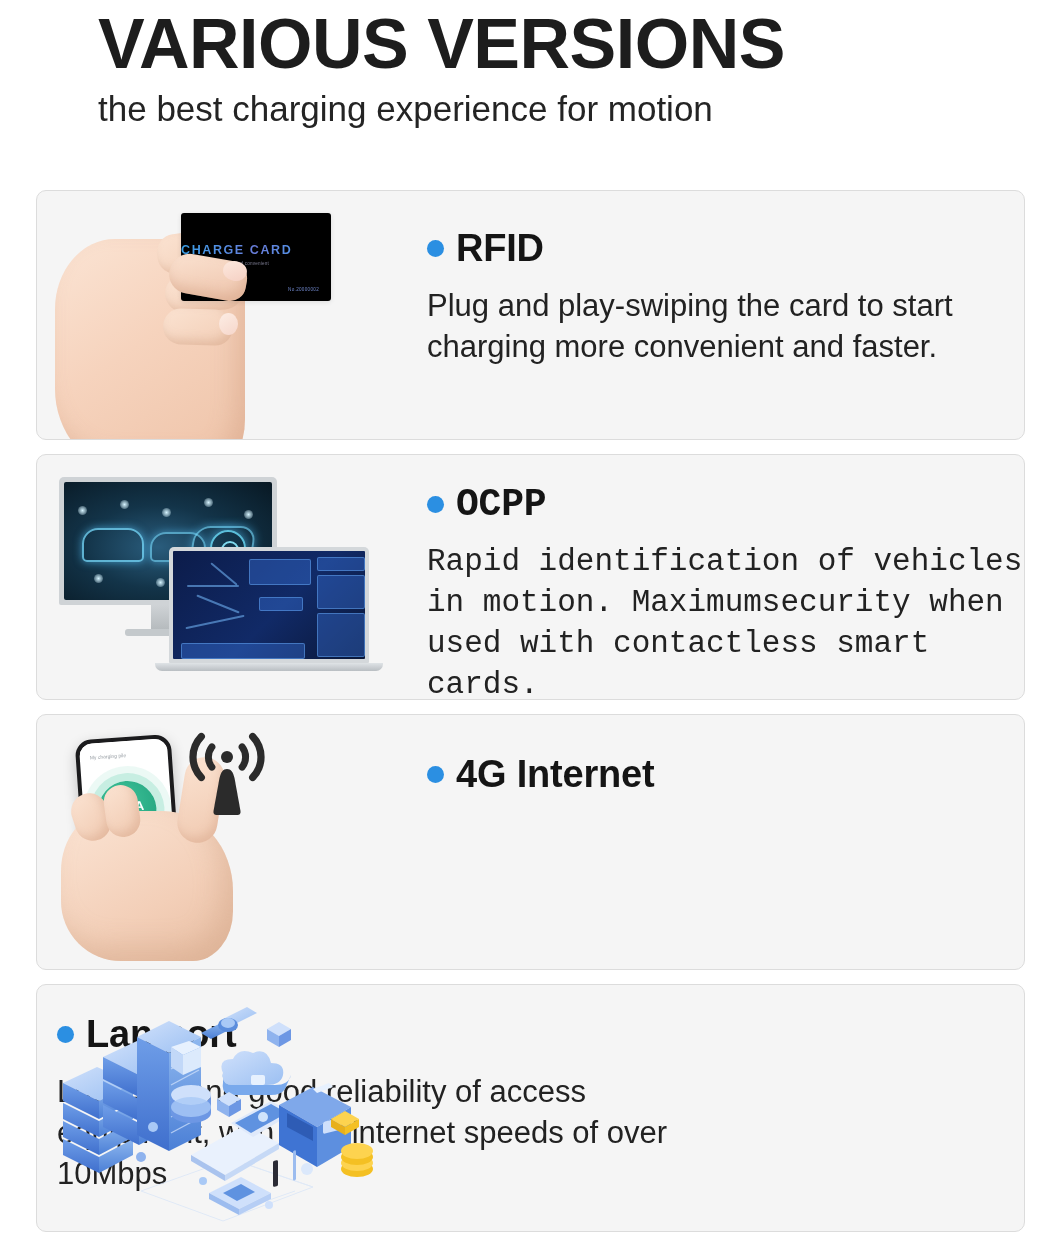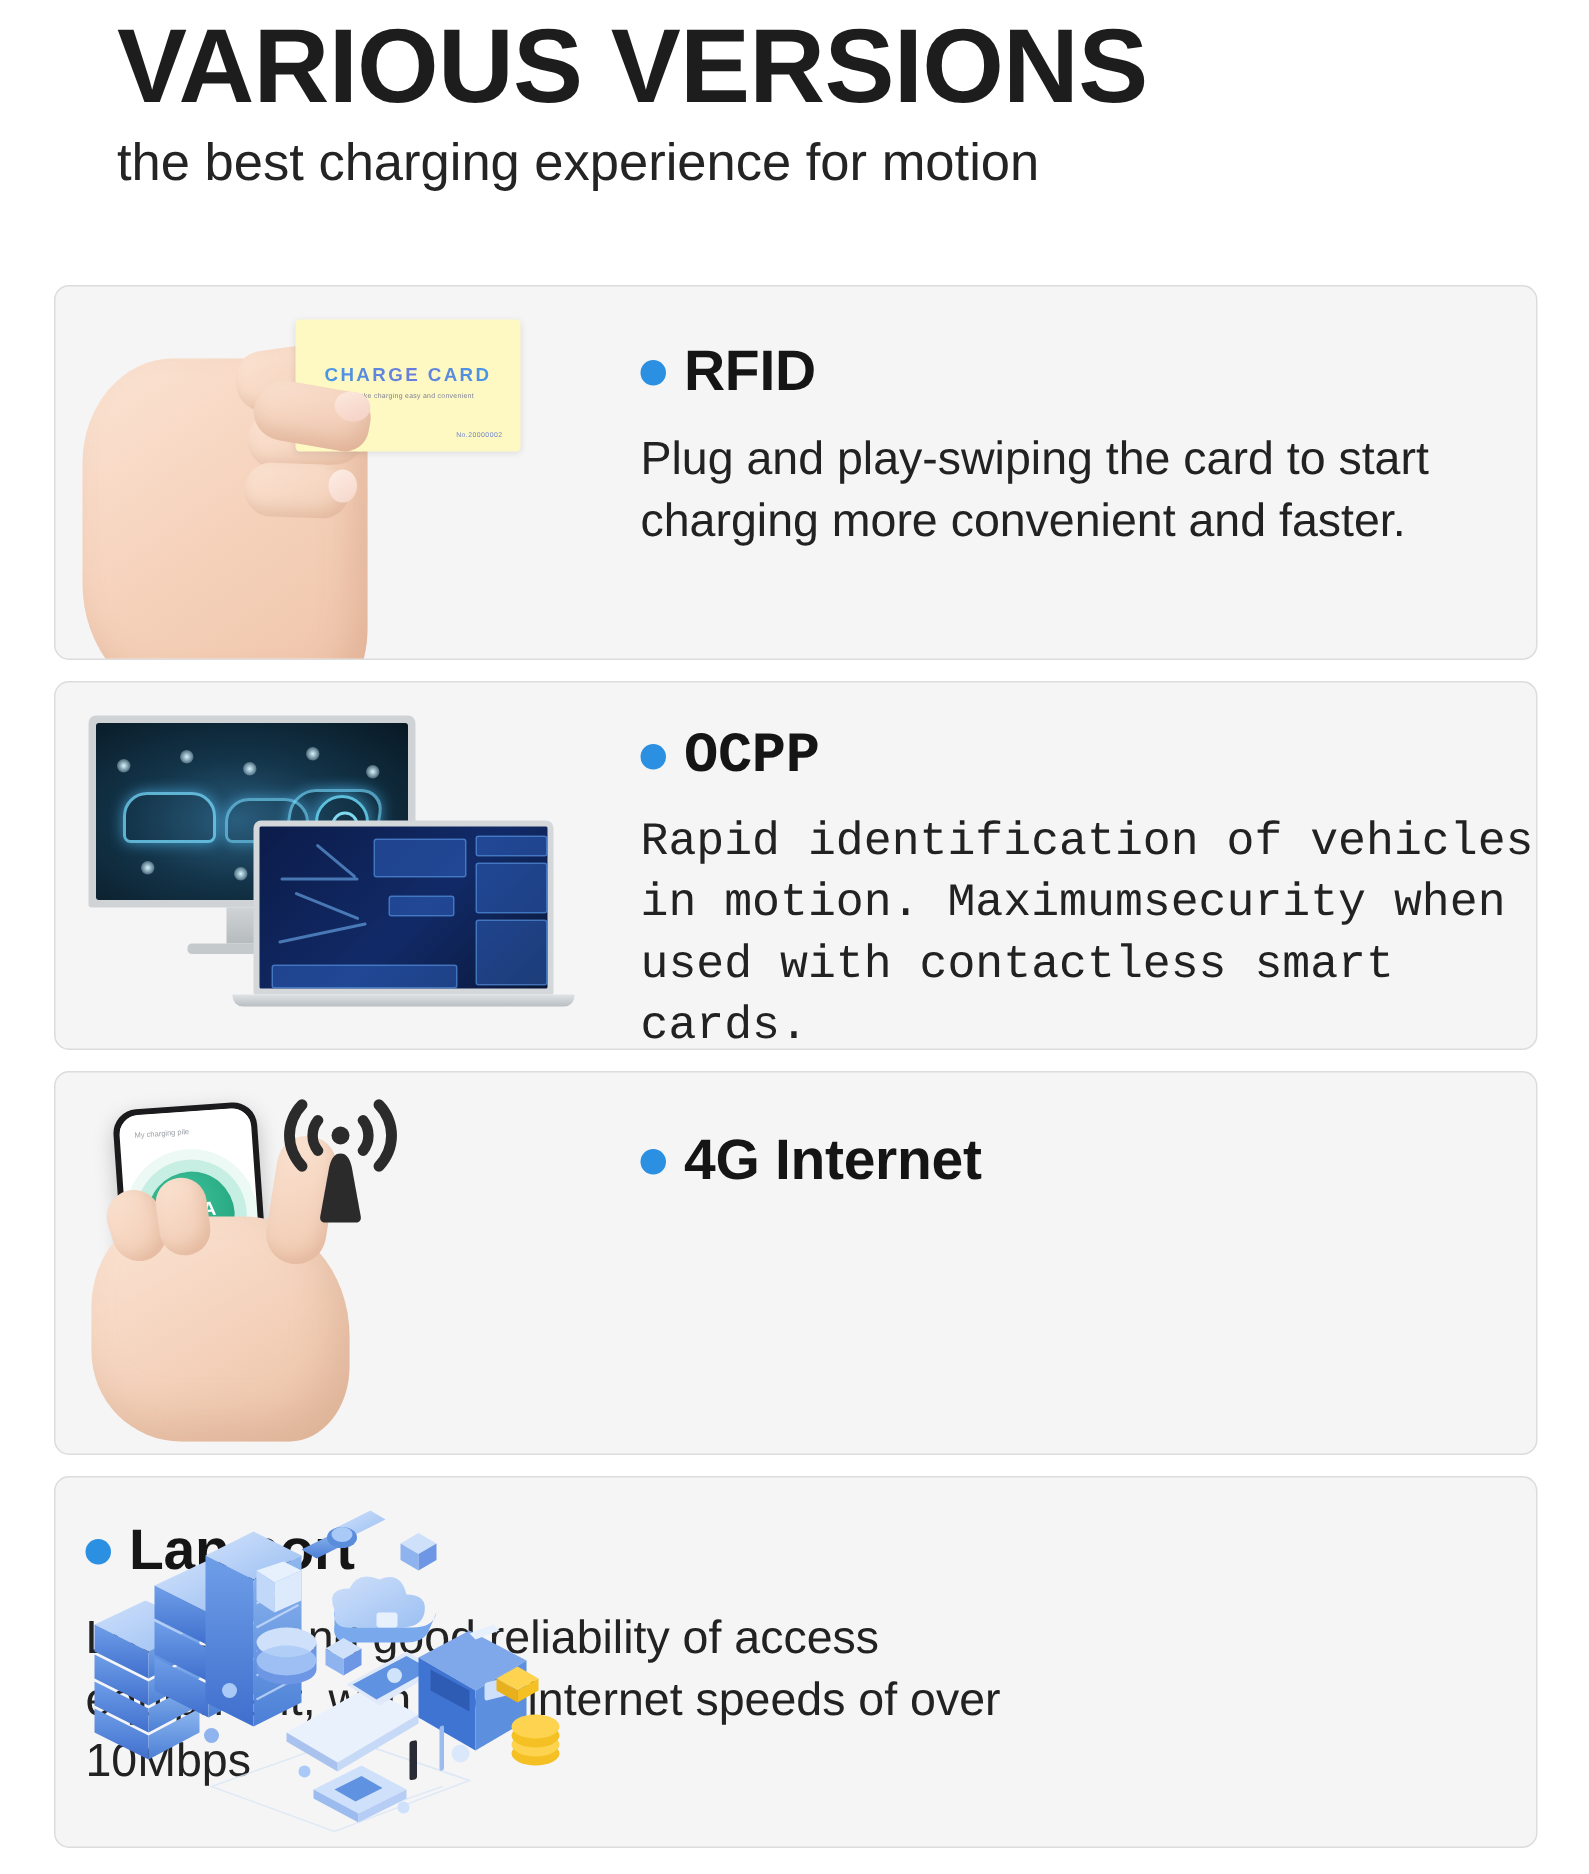--- a/index.html
+++ b/index.html
@@ -3,21 +3,21 @@
 <meta charset="utf-8">
 <style>
   * { box-sizing: border-box; margin: 0; padding: 0; }
   html, body {
     width: 1059px;
     height: 1249px;
     background: #ffffff;
     font-family: "Liberation Sans", sans-serif;
     overflow: hidden;
   }
-  .page { position: relative; width: 1059px; height: 1249px; background:#fff; }
+  .page { position: relative; width: 1059px; height: 1249px; background:#fff;padding-left:20px; }
 
   
   .header { padding: 8px 0 0 78px; }
   .title {
     font-size: 70px;
     font-weight: bold;
     letter-spacing: -0.5px;
     color: #1d1d1d;
     line-height: 1.05;
     font-family: "Liberation Sans", sans-serif;
@@ -116,27 +116,27 @@
     background: linear-gradient(150deg,#fdeee6,#f7d8cd);
     border-radius: 50%;
     opacity:.95;
   }
   .n1 { left:185px; top:46px; width:22px; height:26px;}
   .n2 { left:192px; top:86px; width:20px; height:24px;}
   .n3 { left:182px; top:122px; width:19px; height:22px;}
 
   .charge-card {
     position: absolute;
-    left: 160px; top: 22px;
+    left: 144px; top: 22px;
     width: 150px; height: 88px;
-    background: #fef9c3;
+    background: #000000;
     border-radius: 3px;
     box-shadow: 0 1px 5px rgba(0,0,0,.10);
     padding-top: 30px;
-    text-align: center;
+    text-align: left;
     z-index: 3;
   }
   .cc-title {
     font-size: 12.5px;
     font-weight: bold;
     letter-spacing: 1.6px;
     background: linear-gradient(90deg,#3aa0e8 0%,#6a7ddb 50%,#3aa0e8 100%);
     -webkit-background-clip: text;
     background-clip: text;
     color: transparent;

